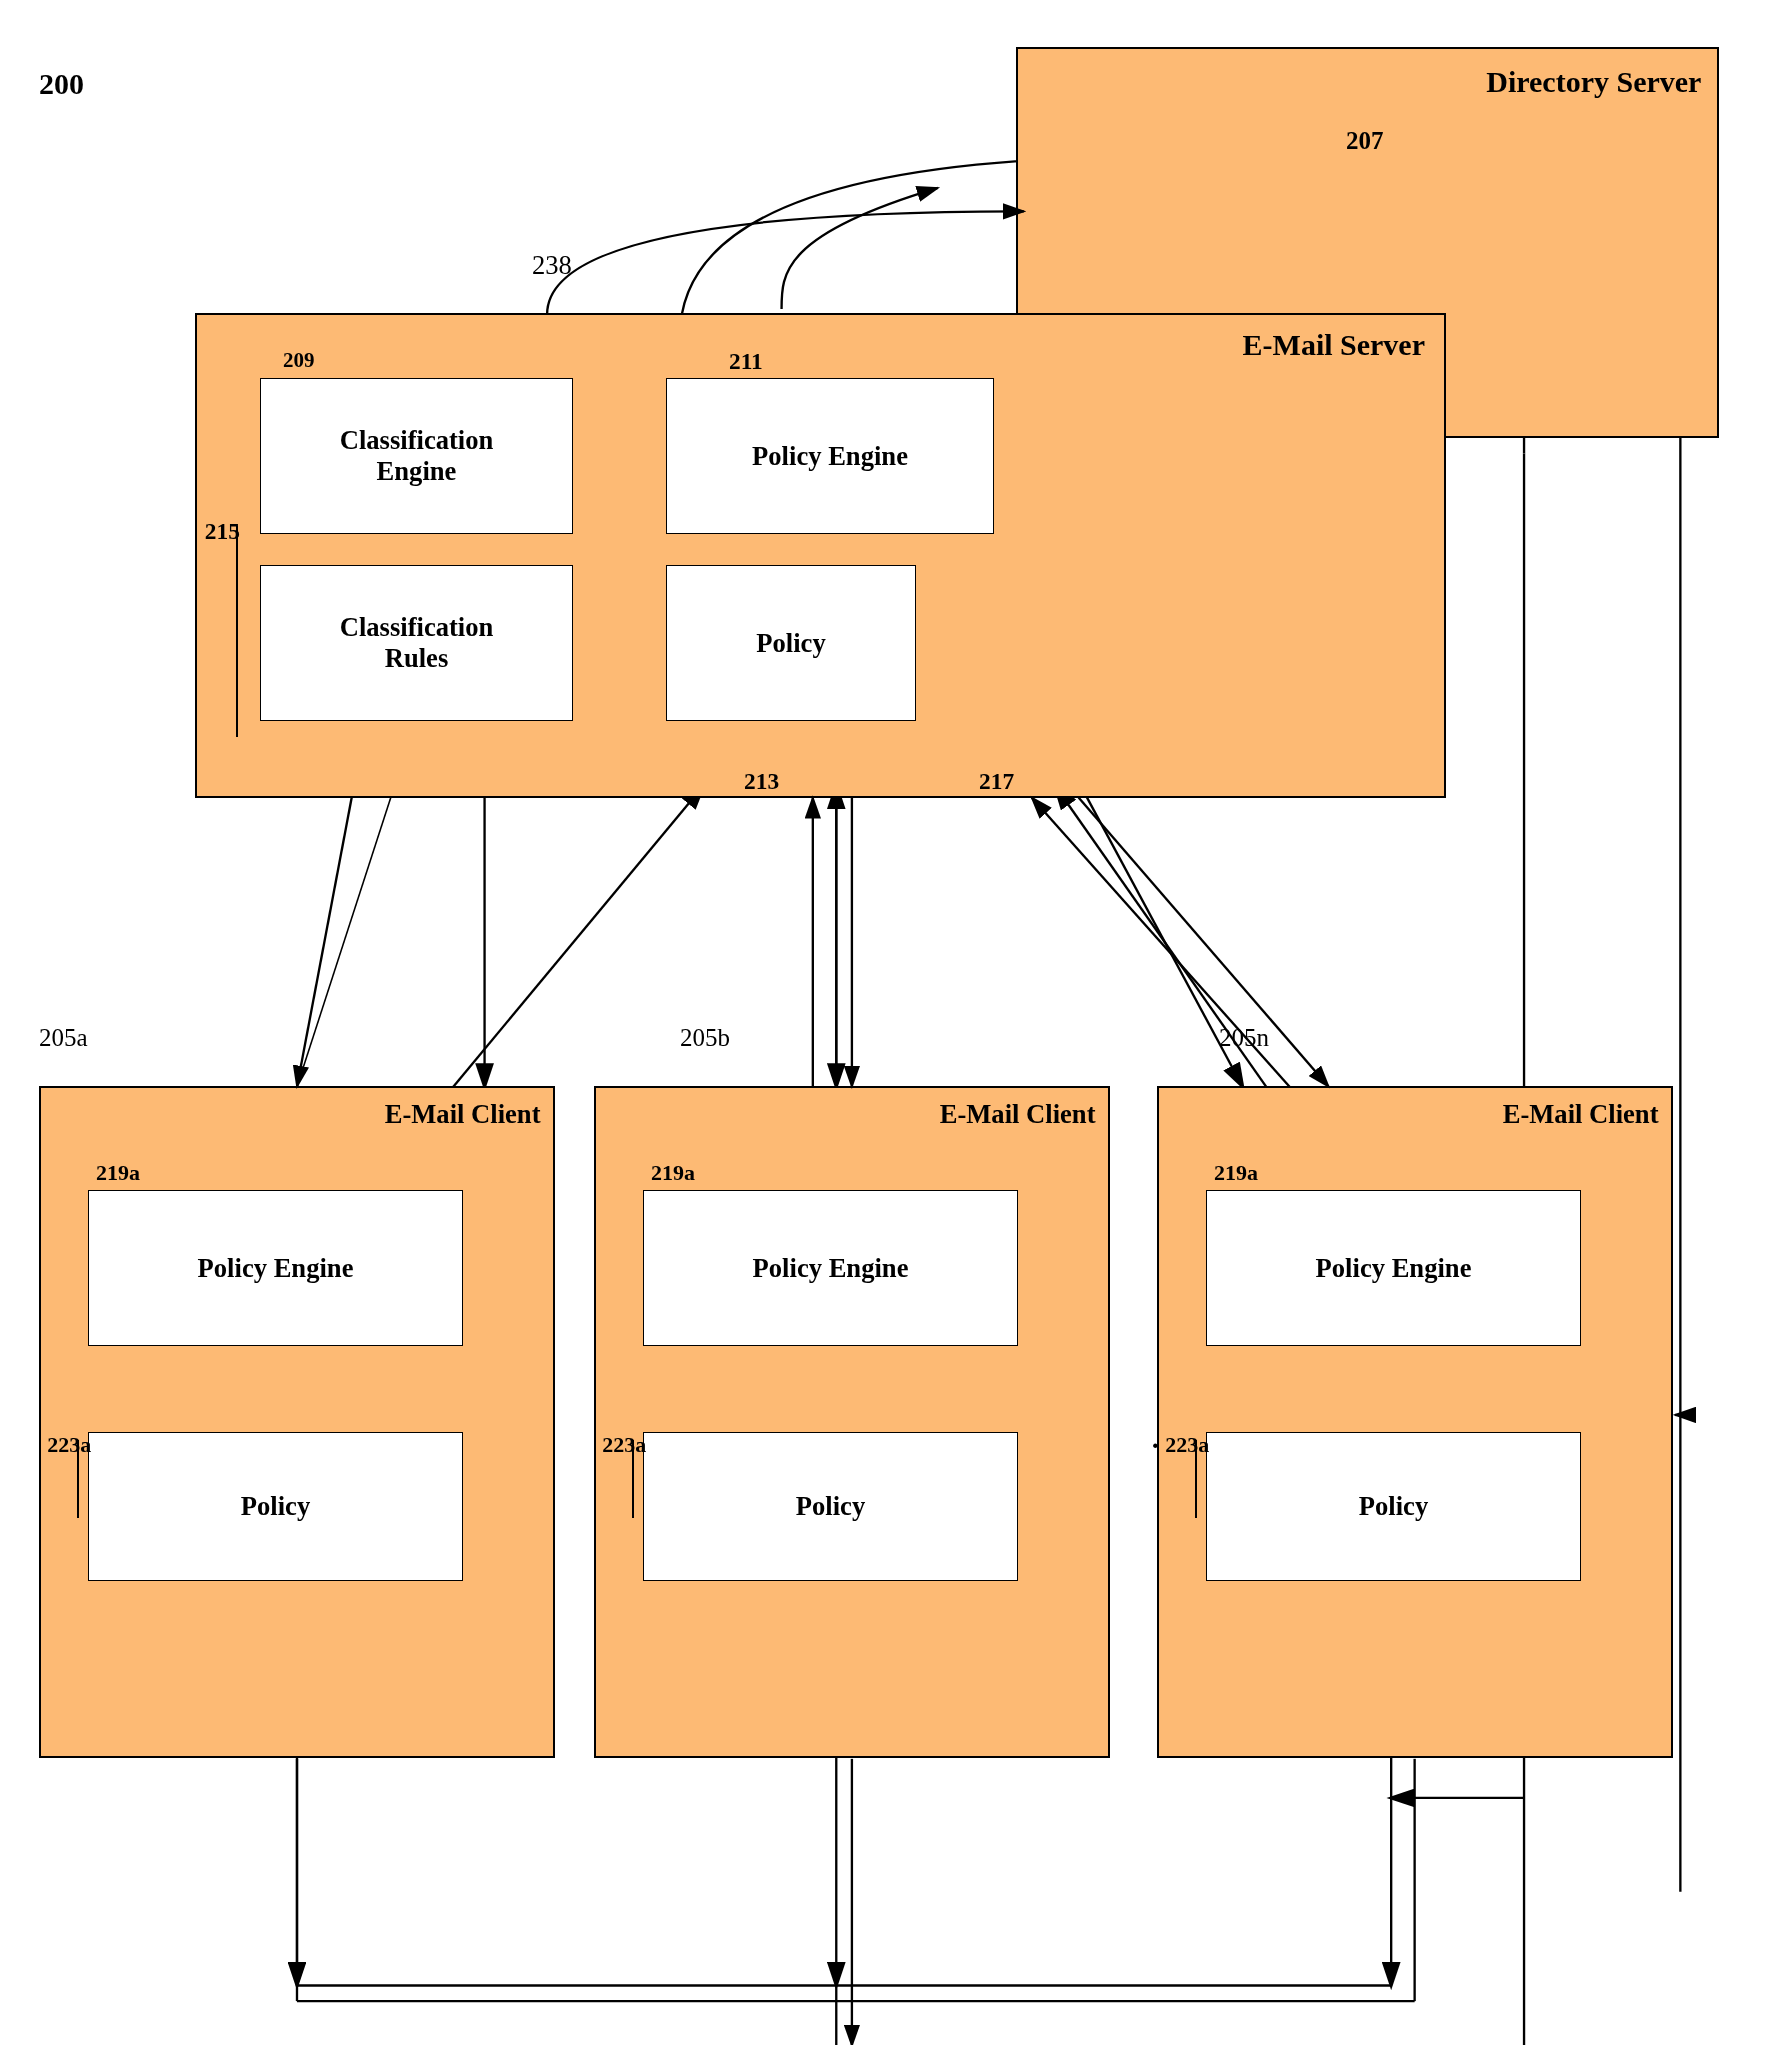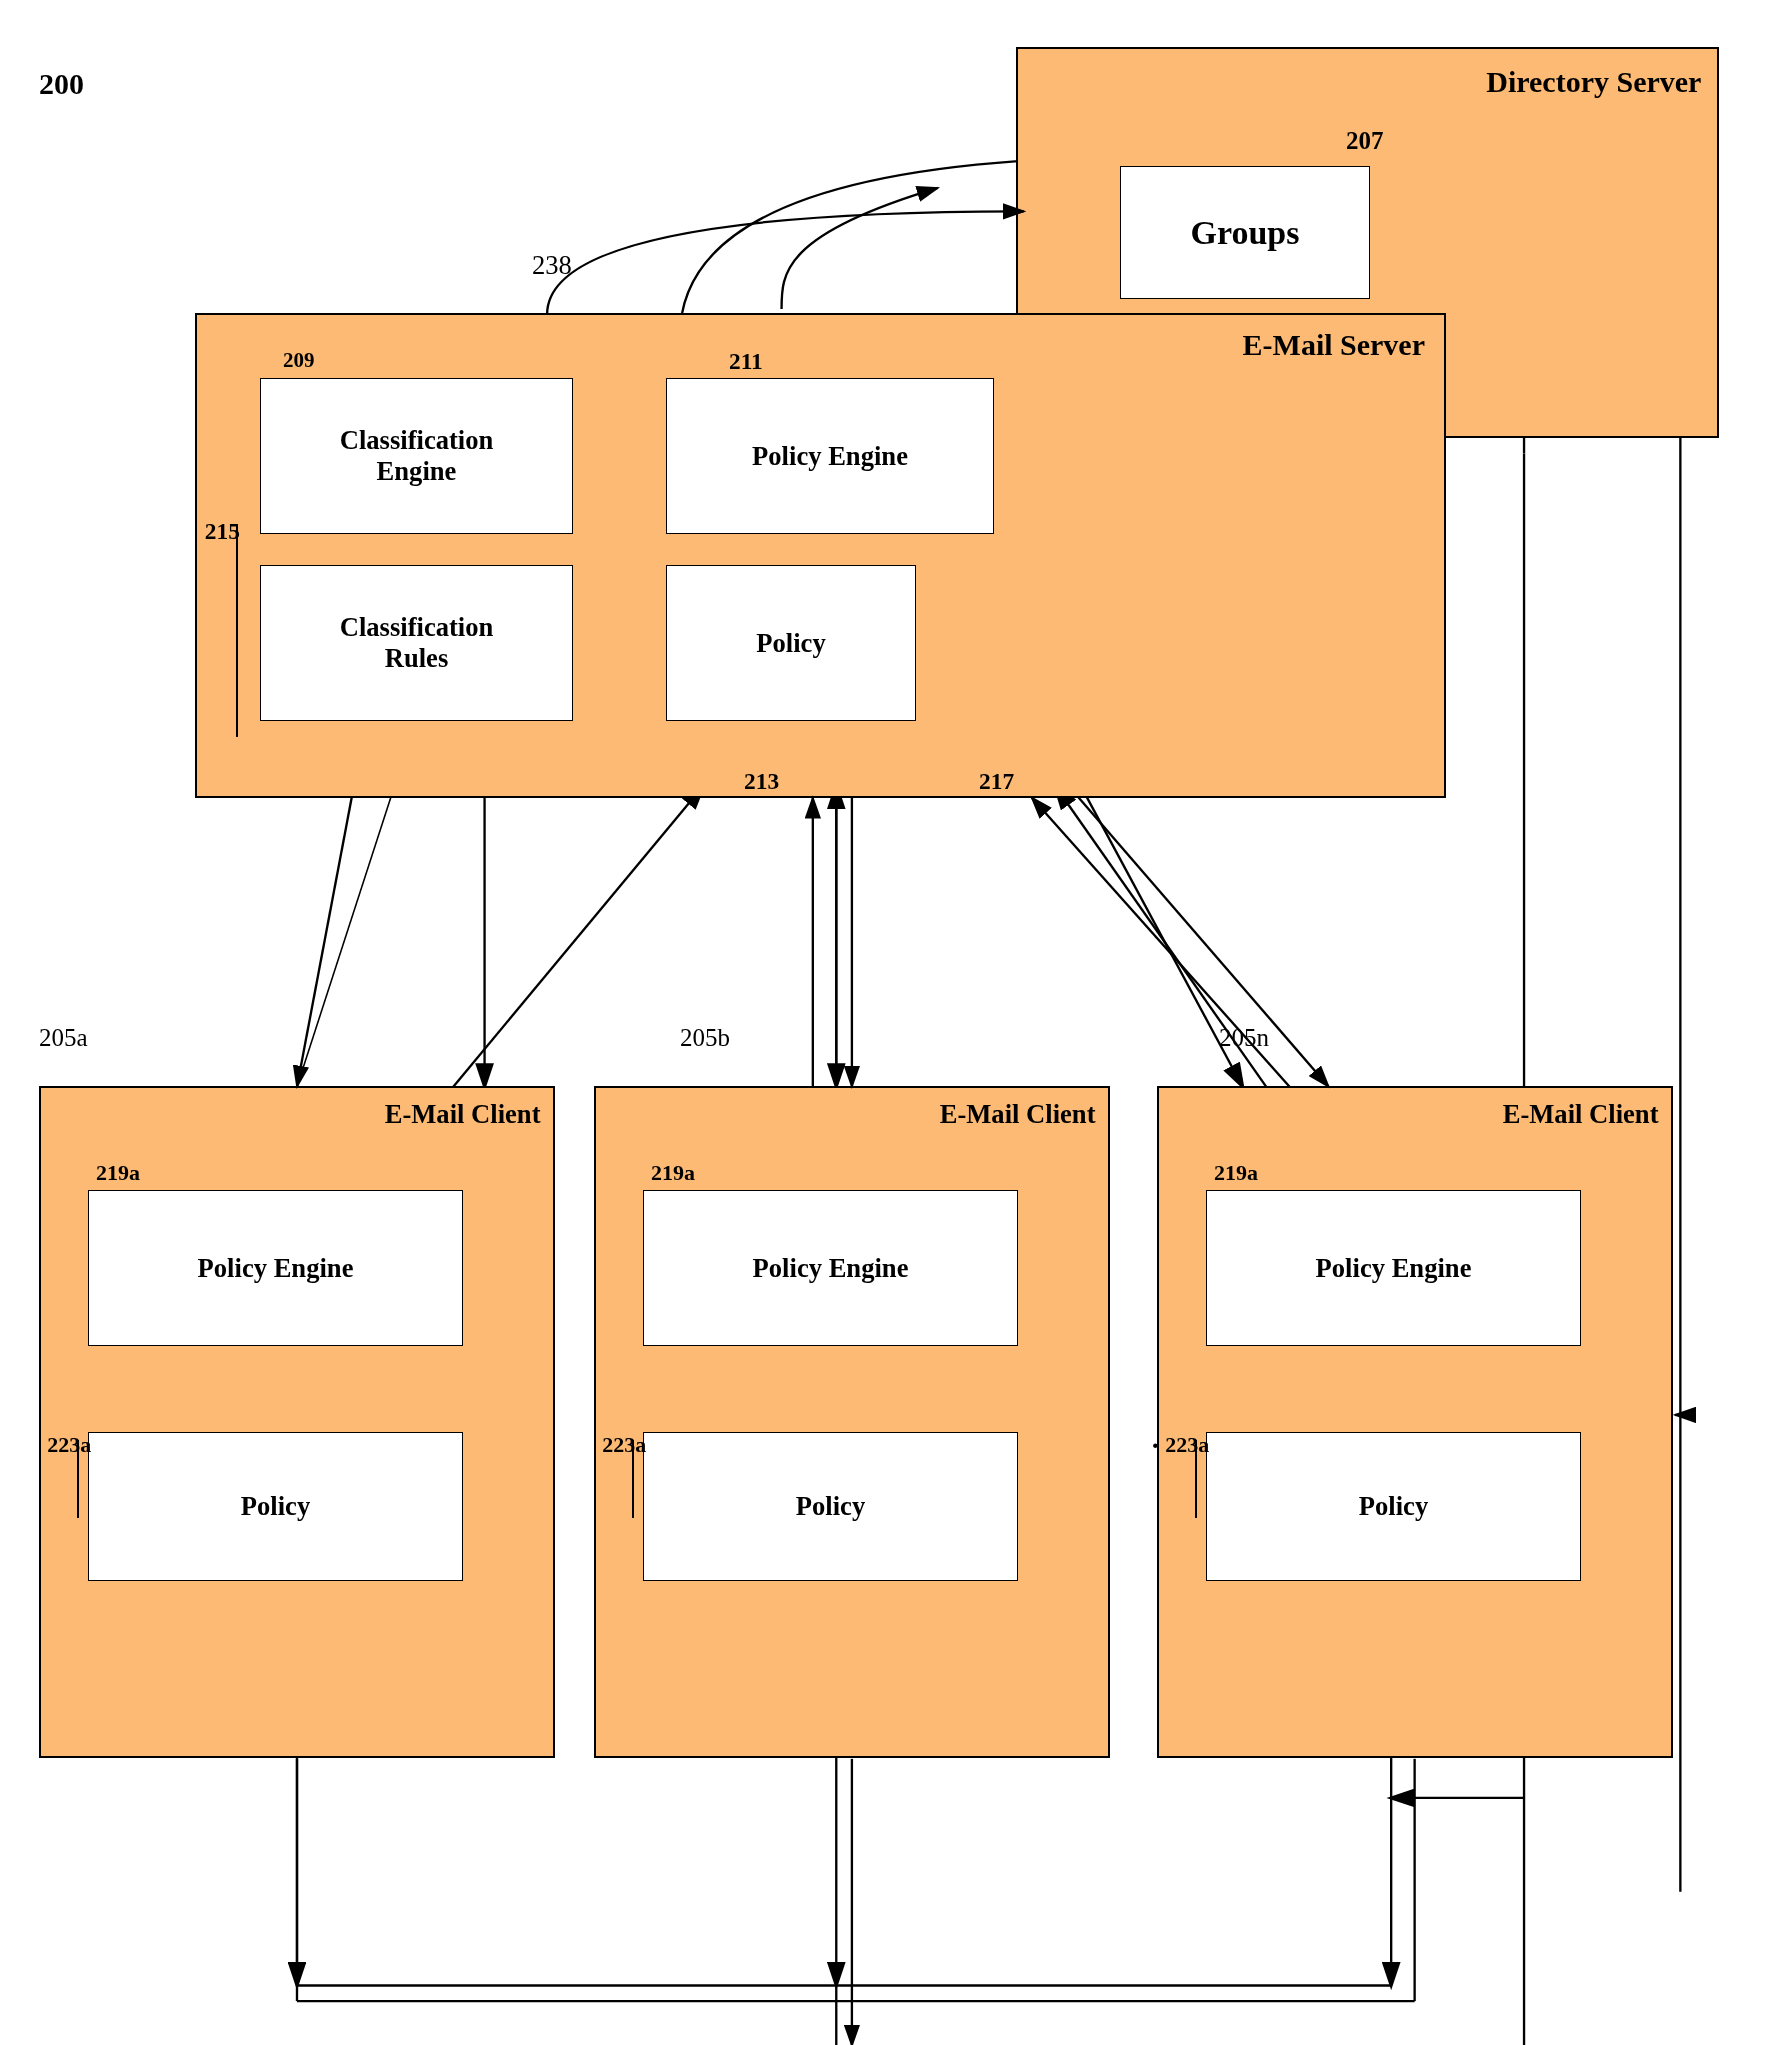--- a/index.html
+++ b/index.html
@@ -101,23 +101,20 @@
     <line x1="1780" y1="2540" x2="1070" y2="2540" stroke="#000" stroke-width="3"></line>
 
     <line x1="1070" y1="2540" x2="1070" y2="2617" stroke="#000" stroke-width="3"></line>
   </svg>
 
   <div class="label" style="top:39px; left:39px; font-size:30px;margin-top:28px;">200</div>
 
   <div class="box" style="top:47px; left:1016px; width:703px; height:391px; font-size:31px;">
     <span style="position:absolute; top:15.6px; right:15.6px; font-size:30px; font-weight:bold;">Directory Server</span>
 
-    <div class="box-thin" style="position:absolute; top:117px; left:102px; width:250px; height:133px; font-size:34px; font-weight:bold;">
-      <span>Groups</span>
-    </div>
 
     <span class="label-normal" style="position:absolute; top:78px; left:328px; font-size:25px;text-align:center;">207</span>
 
   </div>
 
   <div class="label-normal" style="top:375px; left:954px; font-size:26.6px;">203</div>
 
   <div class="box" style="top:313px; left:195px; width:1251px; height:485px; font-size:30px; align-items:flex-start; justify-content:flex-start;">
 
     <span style="position:absolute; top:12.5px; right:19px; font-size:30px; font-weight:bold;">E-Mail Server</span>

